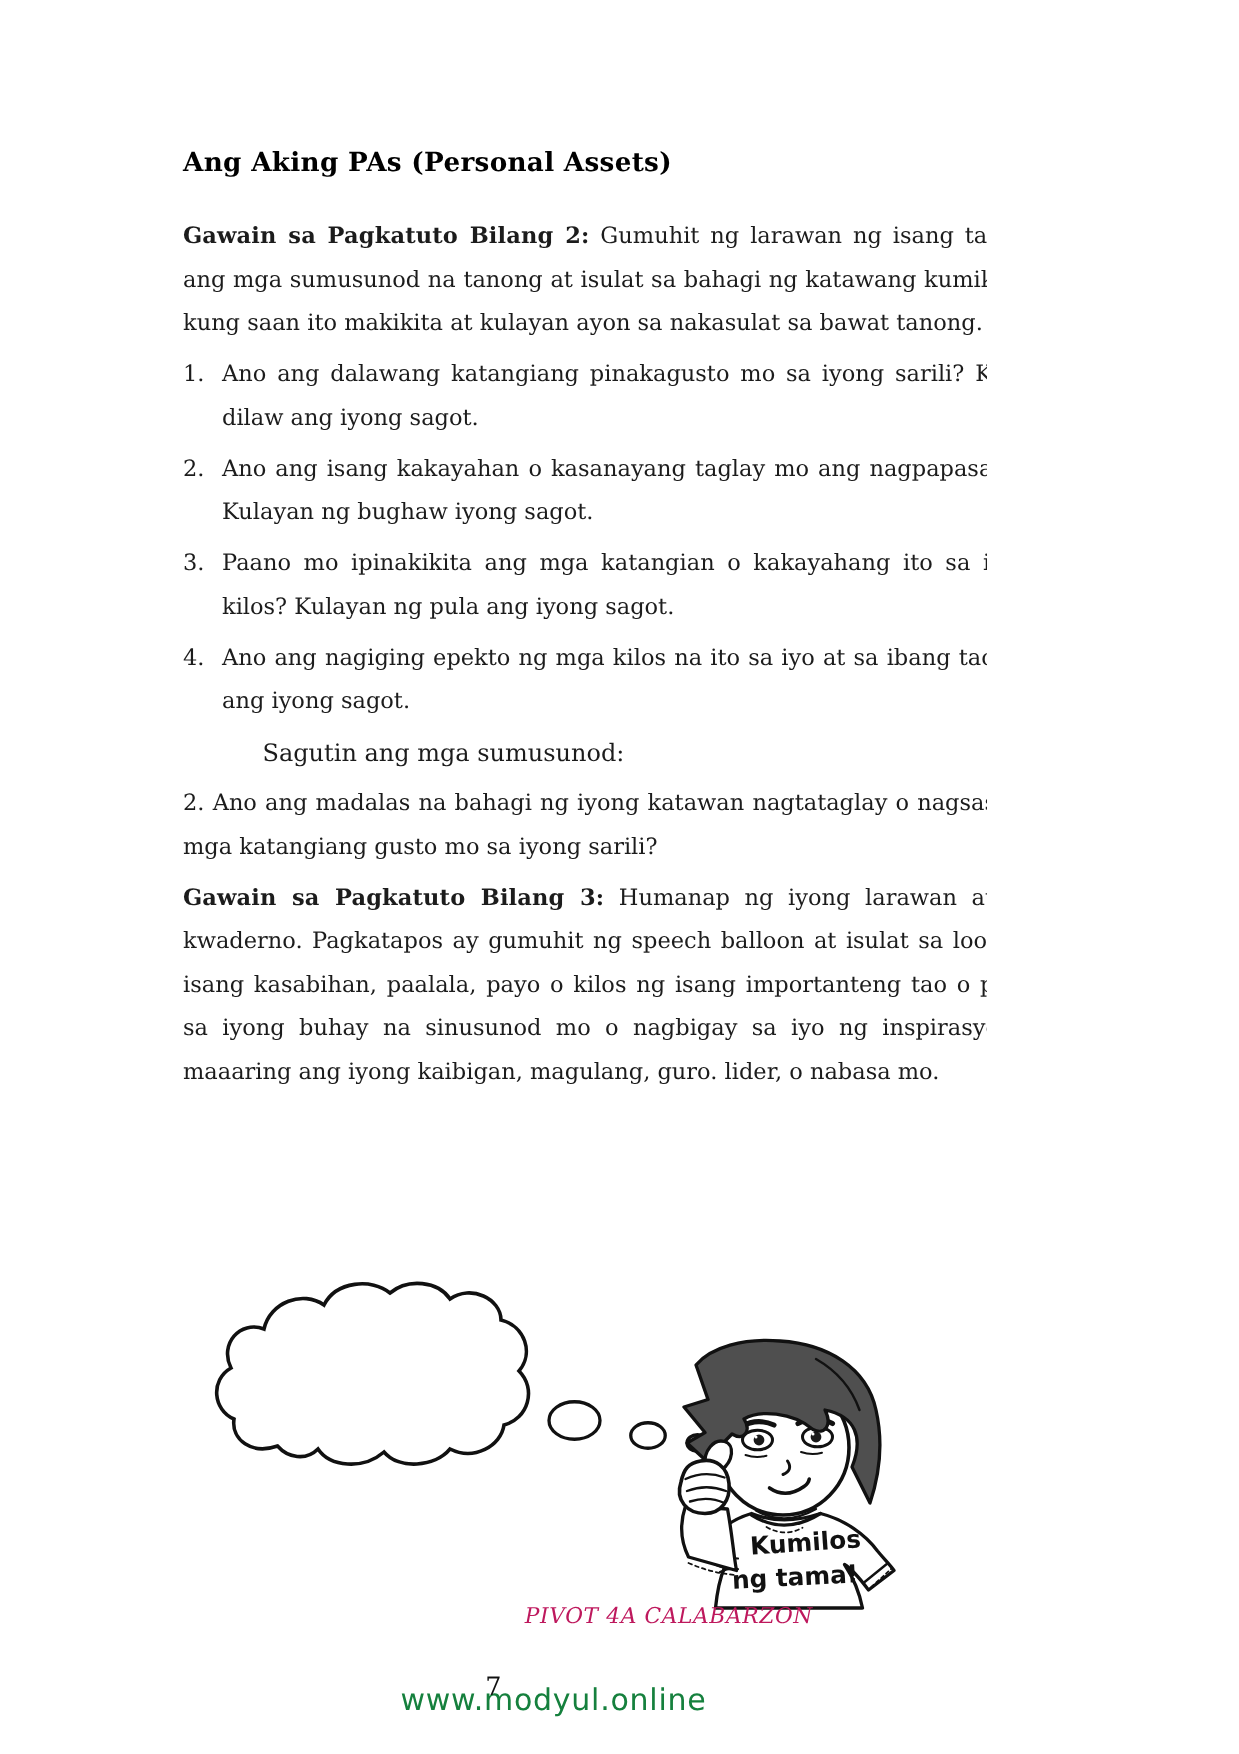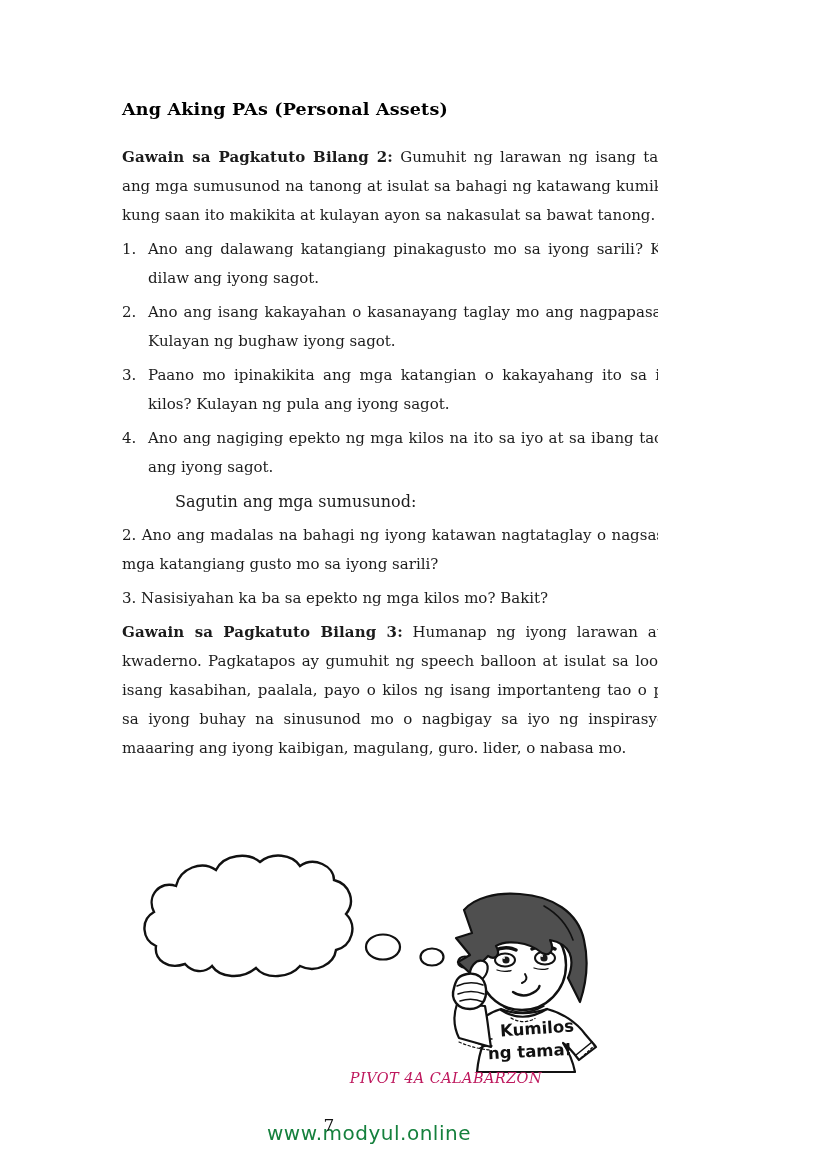--- a/index.html
+++ b/index.html
@@ -58,21 +58,20 @@
       <span class="q-text">Paano mo ipinakikita ang mga katangian o kakayahang ito sa iyong mga kilos? Kulayan ng pula ang iyong sagot.</span>
     </div>
     <div class="q-item">
       <span class="q-num">4.</span>
       <span class="q-text">Ano ang nagiging epekto ng mga kilos na ito sa iyo at sa ibang tao? Kulayan ang iyong sagot.</span>
     </div>
 
     <p class="indent-head">Sagutin ang mga sumusunod:</p>
 
     <p class="para">2. Ano ang madalas na bahagi ng iyong katawan nagtataglay o nagsasagawa ng mga katangiang gusto mo sa iyong sarili?</p>
-    <p class="para">3. Nasisiyahan ka ba sa epekto ng mga kilos mo? Bakit?</p>
 
     <p class="para"><b>Gawain sa Pagkatuto Bilang 3:</b> <span>Humanap ng iyong larawan at idikit sa kwaderno. Pagkatapos ay gumuhit ng speech balloon at isulat sa loob nito ang isang kasabihan, paalala, payo o kilos ng isang importanteng tao o pangyayari sa iyong buhay na sinusunod mo o nagbigay sa iyo ng inspirasyon. Ito ay maaaring ang iyong kaibigan, magulang, guro. lider, o nabasa mo.</span></p>
   </div>
 
   <svg class="illustration" width="620" height="235" viewBox="0 0 620 235">
 
     <g fill="#ffffff" stroke="#111111" stroke-width="2.4" stroke-linecap="round">
       <path d="M 65,118 C 48,124 34,114 36,100 C 22,94 20,74 34,66 C 26,50 40,34 56,40
                C 60,22 82,14 96,24 C 104,8 128,6 140,16 C 152,6 172,8 180,20
                C 194,10 214,20 214,34 C 230,38 236,56 226,68 C 238,80 232,100 216,104

